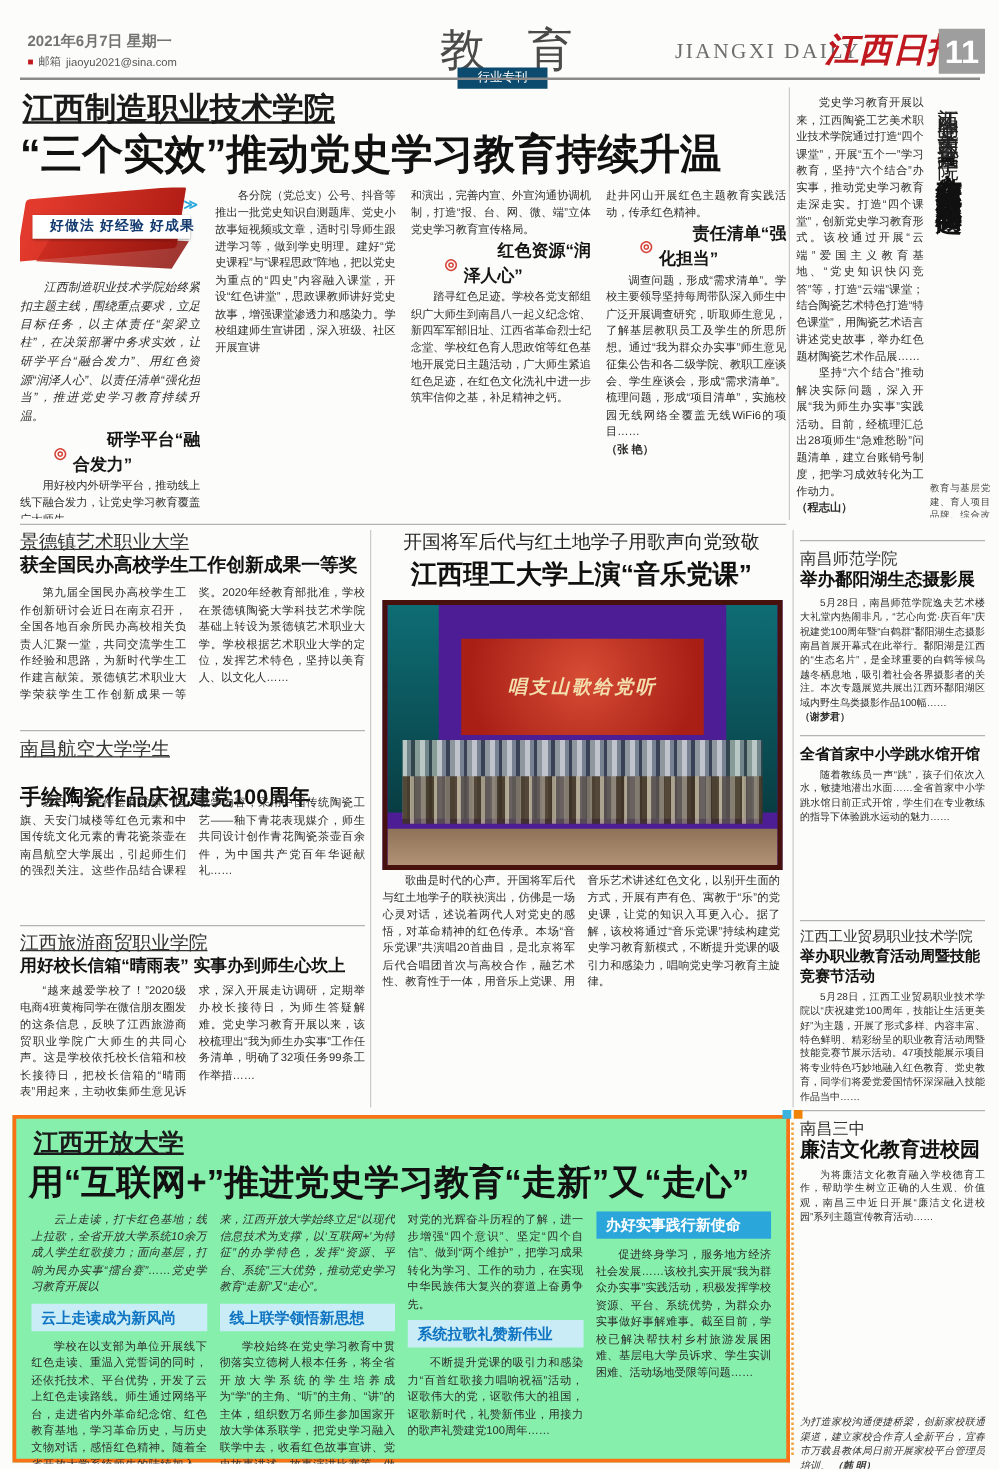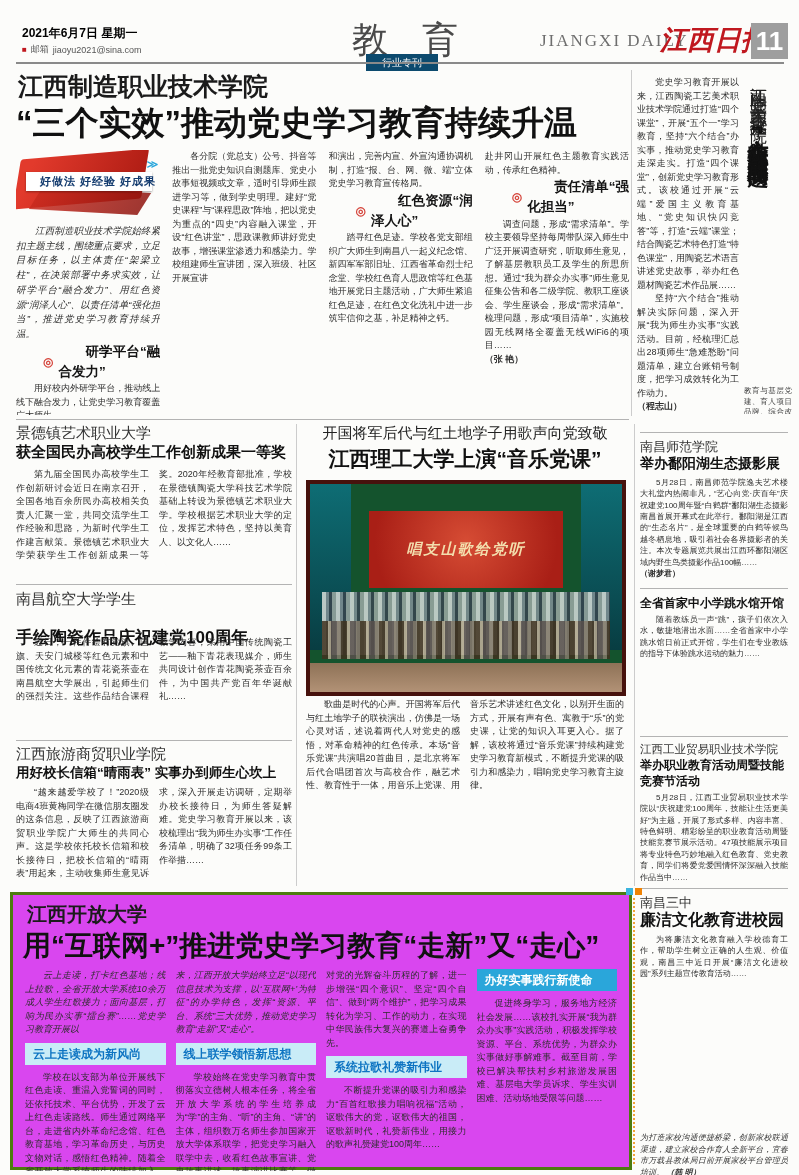--- a/index.html
+++ b/index.html
@@ -3,21 +3,21 @@
 <meta charset="utf-8">
 <style>
   html,body{margin:0;padding:0;}
   body{width:799px;height:1175px;position:relative;background:#fcfcfa;overflow:hidden;
        font-family:"Liberation Sans", sans-serif;color:#222;}
   .abs{position:absolute;}
   .bt{font-size:9px;line-height:1.5;text-align:justify;color:#2d2d2d;}
   .bt p, .bt div{margin:0;text-indent:2em;}
   .bt8{font-size:8px;line-height:1.42;text-align:justify;color:#2d2d2d;text-indent:2em;}
   .cols2{column-count:2;column-gap:10px;}
-  .kick{font-weight:bold;color:#1b1b1b;}
+  .kick{font-weight:bold;color:#1b1b1b;text-decoration:underline;}
   .head{font-weight:bold;color:#111;letter-spacing:0px;}
   .byline{text-align:left;font-weight:bold;text-indent:0 !important;}
   .vrule{position:absolute;width:0;border-left:1px solid #cccccc;}
   .hrule{position:absolute;height:0;border-top:1px solid #b3b3b3;}
   .sub{display:flex;justify-content:center;align-items:center;gap:5px;font-weight:bold;
        font-size:13.5px;color:#141414;margin:7px 0;text-indent:0;}
   .sub .ring{color:#d5443a;font-size:12px;}
   .cyanhead{background:#c9ecf7;color:#0e74c2;font-weight:bold;font-size:12px;
             padding:2px 8px;margin:6px 0;text-indent:0;text-align:left;display:block;}
   .bluehead{background:#2aa6da;color:#ffffff;font-weight:bold;font-size:12px;
@@ -31,48 +31,48 @@
   .rib-a{position:absolute;left:2px;top:4px;width:126px;height:50px;
          background:linear-gradient(105deg,#e23a2c 10%,#b31f16 90%);
          transform:skew(-14deg) rotate(-5deg);border-radius:3px;}
   .rib-b{position:absolute;left:18px;top:40px;width:112px;height:22px;
          background:linear-gradient(90deg,#c82a1e,#8f140e);transform:skew(-30deg) rotate(3deg);opacity:.85;}
   .rib-band{position:absolute;left:10px;top:22px;width:126px;height:19px;background:#ffffff;
             box-shadow:0 1px 2px rgba(0,0,0,.35);display:flex;align-items:center;justify-content:center;}
   .rib-band span{font-size:11px;font-weight:bold;color:#123a6e;letter-spacing:1px;white-space:nowrap;}
   .rib-arr{position:absolute;right:2px;top:6px;color:#2aa7dc;font-size:11px;font-weight:bold;}
   
-  .photo-stage{border:4px solid #47120d;background:#14532d;position:relative;overflow:hidden;}
+  .photo-stage{border:4px solid #47120d;background:#4c1d95;position:relative;overflow:hidden;}
   .ps-curtL,.ps-curtR{position:absolute;top:0;width:13%;height:80%;
       background:linear-gradient(180deg,#0e6d74,#0a4c52 70%,#083d42);}
   .ps-curtL{left:0;} .ps-curtR{right:0;}
   .ps-screen{position:absolute;left:19%;top:13%;width:62%;height:37%;
       background:radial-gradient(circle at 50% 40%,#d64c34,#a91f16 85%);
       display:flex;align-items:center;justify-content:center;}
   .ps-screen span{color:#f3dfae;font-size:15px;font-weight:bold;font-style:italic;letter-spacing:2px;}
   .ps-crowd{position:absolute;left:4%;right:4%;top:52%;height:30%;opacity:.9;
       background:repeating-linear-gradient(90deg,#cdd6d2 0 4px,#7c8d92 4px 7px,#36454e 7px 10px,#95a49e 10px 14px);}
   .ps-crowd2{position:absolute;left:4%;right:4%;top:66%;height:18%;opacity:.85;
       background:repeating-linear-gradient(90deg,#40321f 0 6px,#b4a98f 6px 9px,#59504c 9px 15px,#847a6a 15px 19px);}
   .ps-floor{position:absolute;left:0;right:0;bottom:0;height:14%;
       background:linear-gradient(180deg,#8e7257,#b29276);}
   
   .vert{writing-mode:vertical-rl;}
   .sb-org{font-size:17px;color:#222;letter-spacing:3px;}
   .sb-title{font-size:21px;font-weight:bold;color:#111;letter-spacing:2px;margin-right:6px;}
   
-  .redbox{border:3px solid #4d7c0f;background:#d946ef;}
+  .redbox{border:3px solid #f97316;background:#86efac;}
   .rb-col{flex:1;height:202px;overflow:hidden;}
   .dotline{position:absolute;border-left:2px dotted #f0a23a;}
   .sq{position:absolute;width:7px;height:7px;}
 </style>
 </head>
 <body>
 
-<div class="abs" style="left:22px;top:25px;font-size:12px;font-weight:bold;color:#000000;">2021年6月7日 星期一</div>
+<div class="abs" style="left:22px;top:25px;font-size:12px;font-weight:bold;color:#737373;">2021年6月7日 星期一</div>
 <div class="abs" style="left:22px;top:43px;font-size:9px;color:#555;display:flex;align-items:center;gap:4px;">
   <span style="color:#c0181f;font-size:8px;">■</span>
   <span>邮箱</span>
   <span>jiaoyu2021@sina.com</span>
 </div>
 <div class="abs" style="left:352px;top:16px;font-size:36px;letter-spacing:12px;color:#4a4a4a;font-weight:500;">教 育</div>
 <div class="abs sec-tag" style="left:366px;top:54px;width:72px;height:17px;">行业专刊</div>
 <div class="abs" style="left:540px;top:31px;font-size:17px;letter-spacing:2px;color:#6e6e6e;font-family:Liberation Serif, serif;">JIANGXI DAILY</div>
 <div class="abs" style="left:660px;top:22px;font-size:27px;font-weight:bold;font-style:italic;color:#c0181f;font-family:'Liberation Serif',serif;">江西日报</div>
 <div class="abs pgnum" style="left:751px;top:23px;width:37px;height:36px;">11</div>

